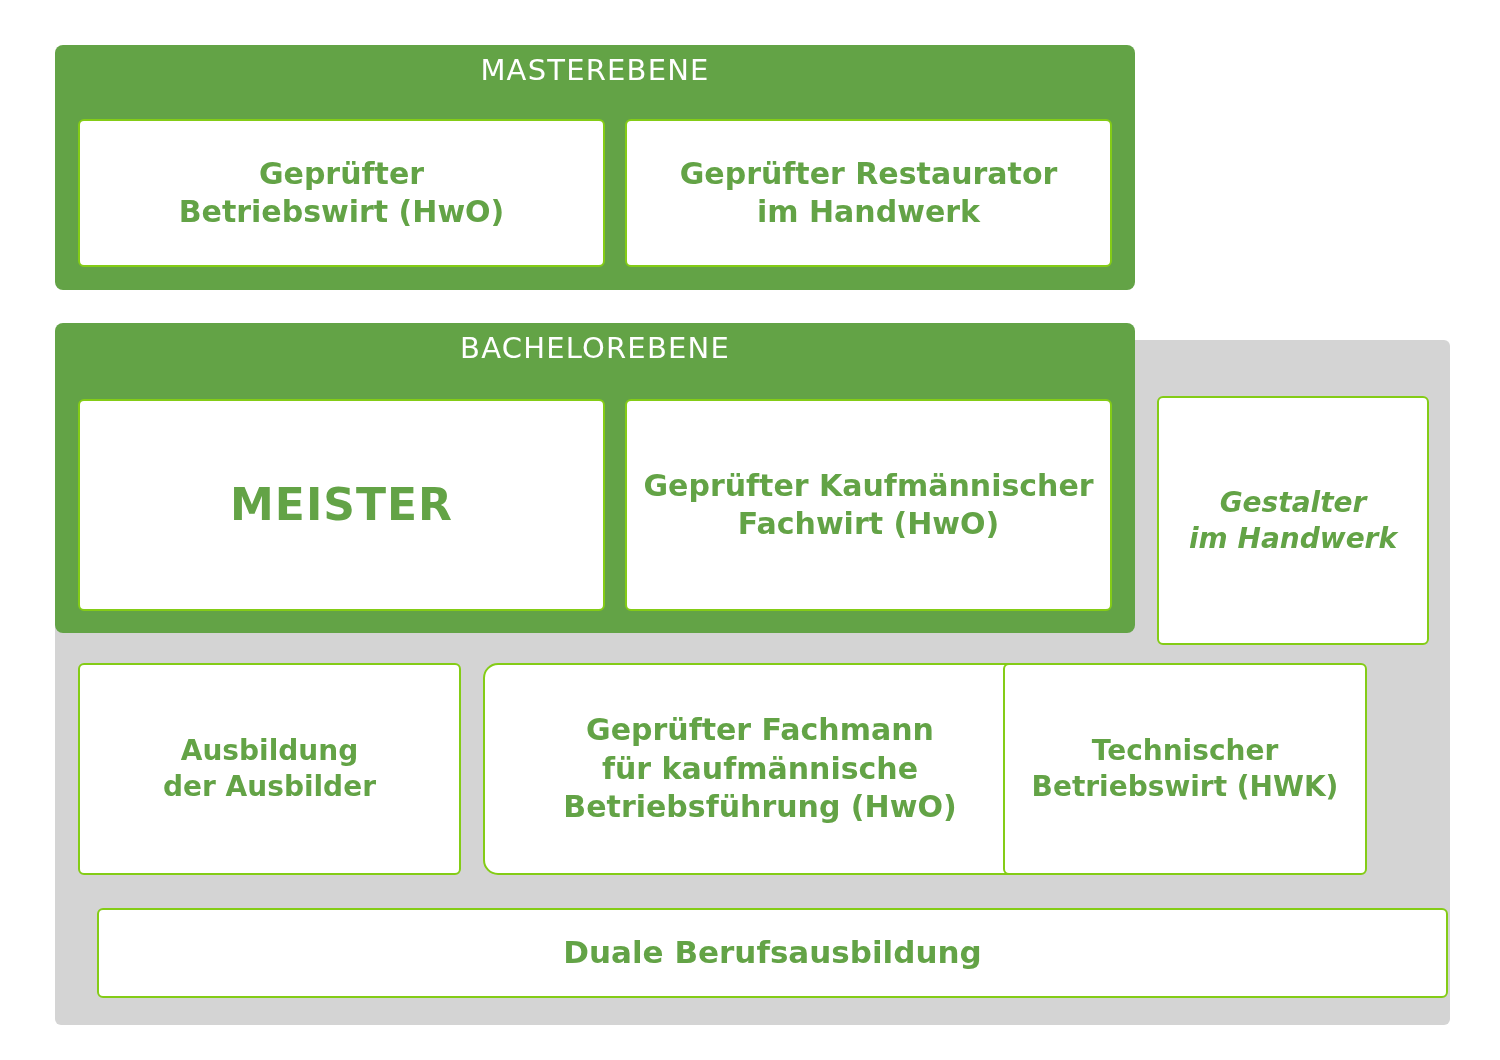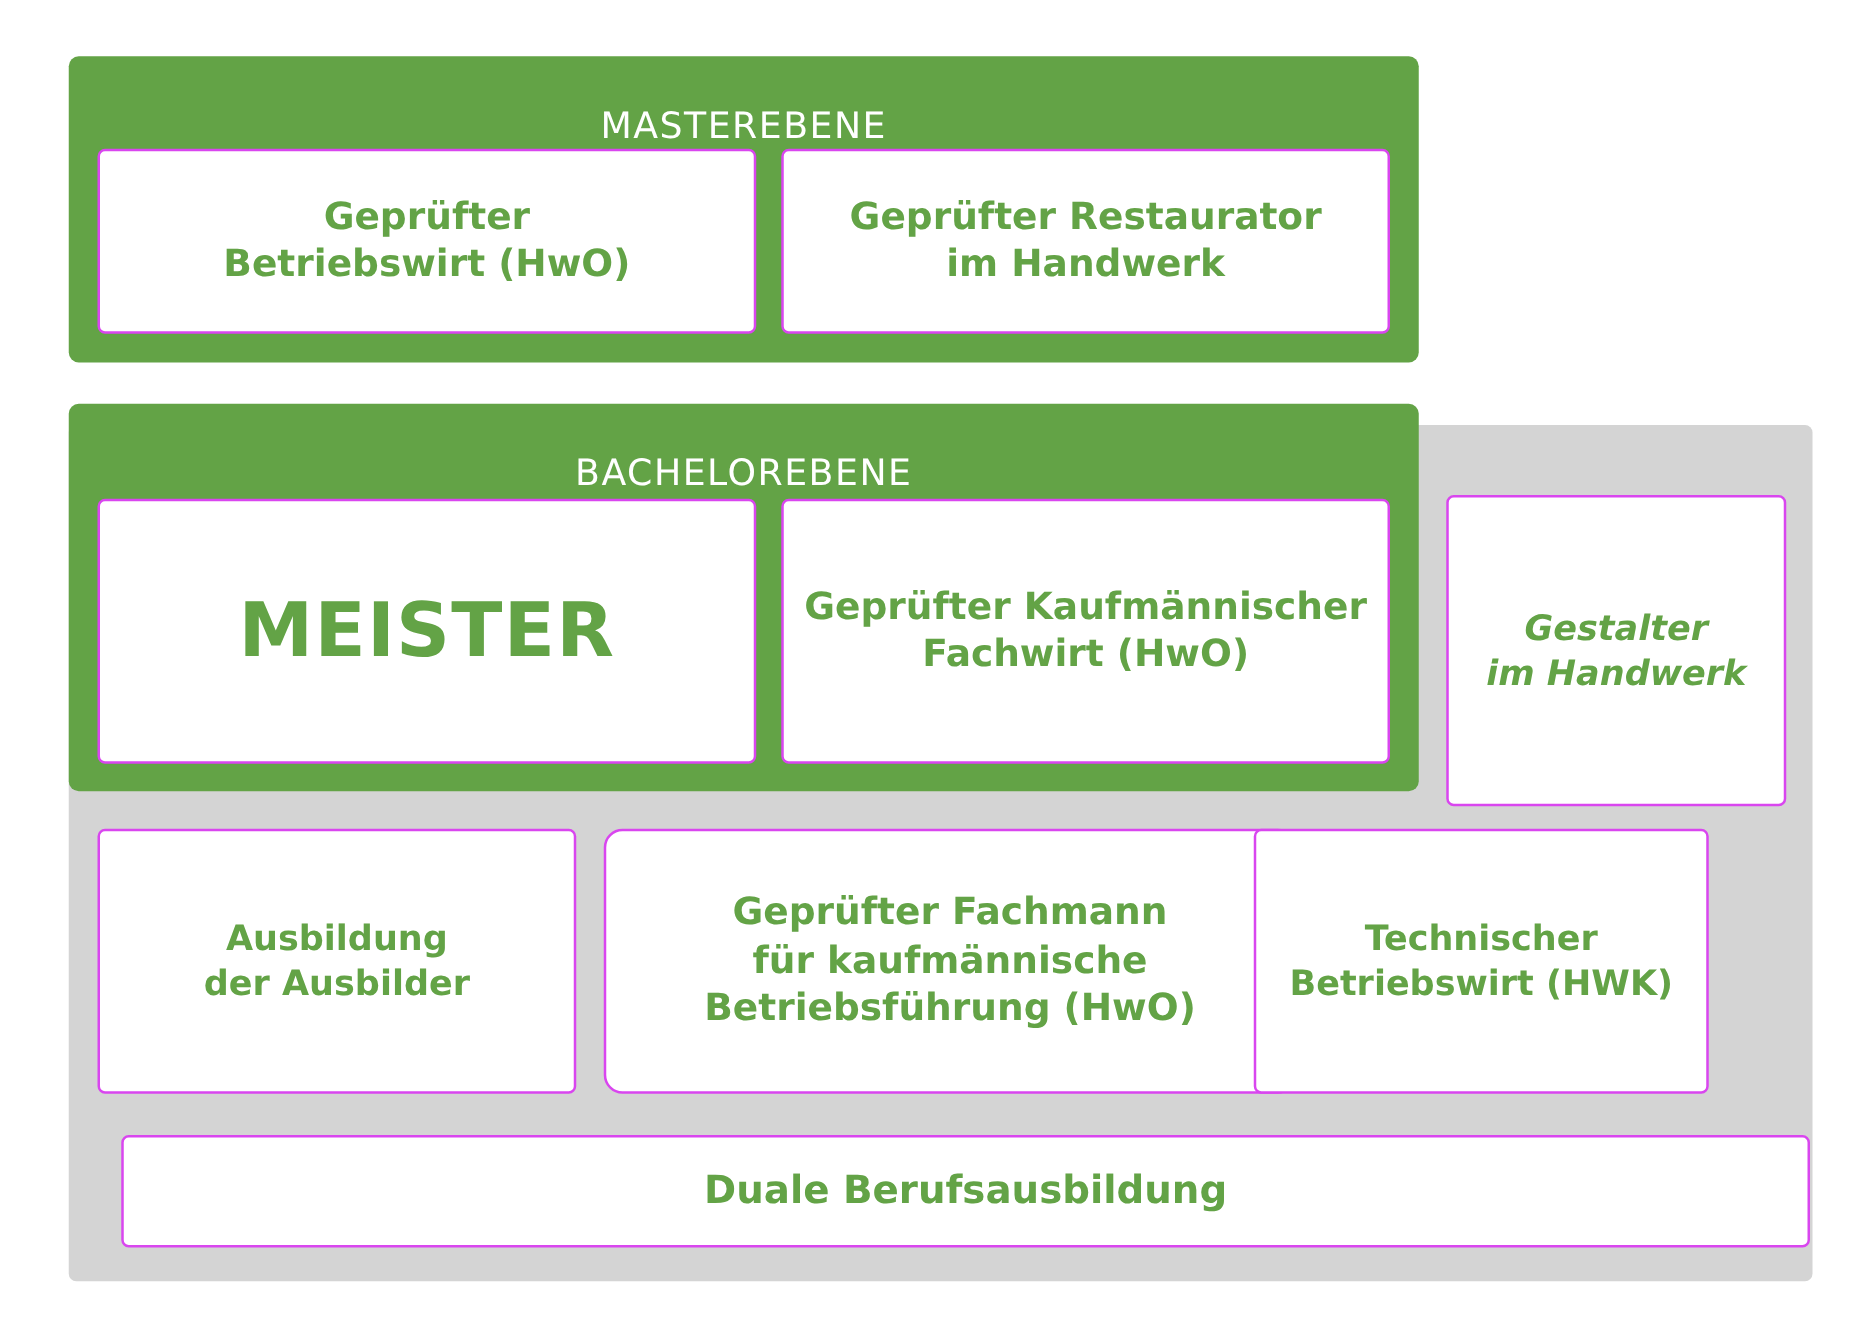--- a/index.html
+++ b/index.html
@@ -43,29 +43,29 @@
     top: 323px;
     width: 1080px;
     height: 310px;
   }
   .band-title {
     color: #ffffff;
     font-size: 29px;
     font-weight: 400;
     letter-spacing: 1.2px;
     text-align: center;
-    padding-top: 38px;
+    padding-top: 8px;
     font-family: "DejaVu Sans", "Liberation Sans", sans-serif;
   }
 
   
   .card {
     position: absolute;
     background: #ffffff;
-    border: 2px solid #d946ef;
+    border: 2px solid #84cc16;
     border-radius: 6px;
     box-sizing: border-box;
     display: flex;
     align-items: center;
     justify-content: center;
     text-align: center;
     color: #63a346;
     font-weight: bold;
     line-height: 1.28;
     padding: 6px 12px;
@@ -78,21 +78,21 @@
     font-size: 30px;
   }
   .card-restaurator {
     left: 625px; top: 119px;  width: 487px; height: 148px;
     font-size: 30px;
   }
 
   
   .card-meister {
     left: 78px;  top: 399px;  width: 527px; height: 212px;
-    font-size: 60px;
+    font-size: 44px;
     letter-spacing: 1px;
   }
   .card-kfm-fachwirt {
     left: 625px; top: 399px;  width: 487px; height: 212px;
     font-size: 30px;
   }
   .card-gestalter {
     left: 1157px; top: 396px; width: 272px; height: 249px;
     font-size: 28px;
     font-style: italic;

